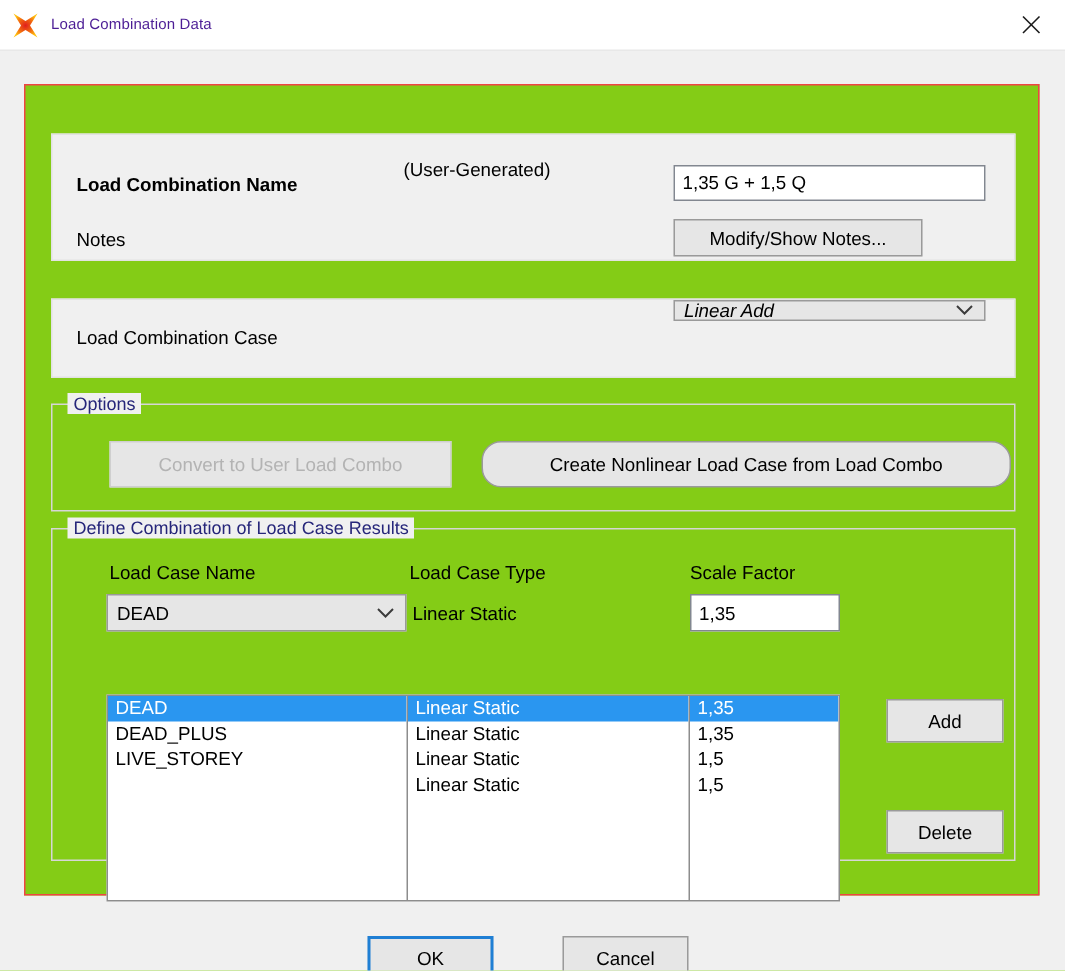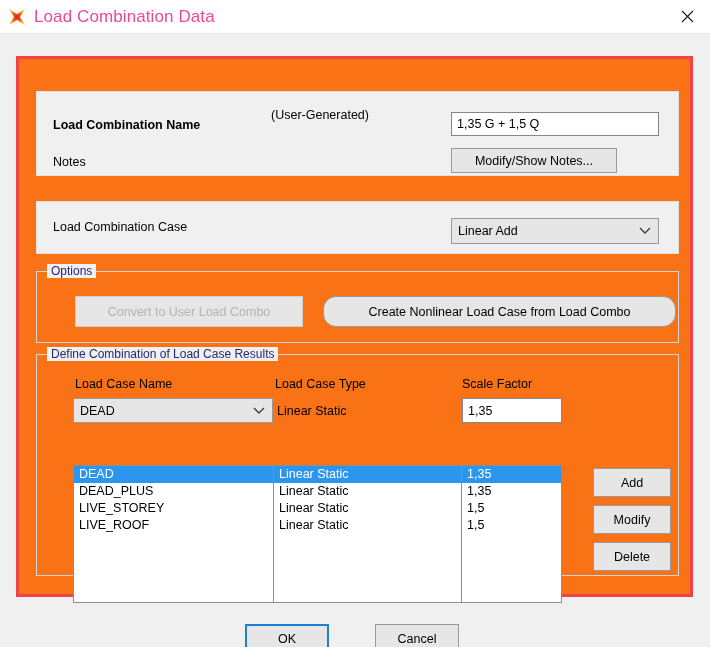--- a/index.html
+++ b/index.html
@@ -28,22 +28,22 @@
   .app-icon {
     width: 18px;
     height: 18px;
     margin-left: 8px;
     margin-right: 8px;
     position: relative;
     flex: none;
   }
   .app-icon svg { display: block; }
   .title-text {
-    font-size: 17px;
-    color: #ec4899;
+    font-size: 10px;
+    color: #4c1d95;
     letter-spacing: 0.1px;
   }
   .close-btn {
     position: absolute;
     right: 0;
     top: 0;
     width: 46px;
     height: 32px;
     display: flex;
     align-items: center;
@@ -59,22 +59,22 @@
     background: #f0f0f0;
   }
 
   
   .content-panel {
     position: absolute;
     left: 16px;
     top: 22px;
     width: 677px;
     height: 541px;
-    background: #f97316;
-    border: 3px solid #ef4444;
+    background: #84cc16;
+    border: 1px solid #ef4444;
     box-sizing: border-box;
   }
 
   
   .plain-frame {
     position: absolute;
     background: #f0f0f0;
     border: 1px solid #e2e2e2;
     box-sizing: border-box;
   }
@@ -251,21 +251,21 @@
 
       <div class="lbl" style="left:16px; top:63px;">Notes</div>
 
       <div class="btn" style="left:414px; top:56px; width:166px; height:25px;">Modify/Show Notes...</div>
     </div>
 
     <div class="plain-frame" style="left:17px; top:142px; width:643px; height:53px;">
 
       <div class="lbl" style="left:16px; top:18px;">Load Combination Case</div>
 
-      <div class="combo" style="left:414px; top:16px; width:208px; height:26px;">
+      <div class="combo" style="left:414px; top:0; width:208px; height:14px;font-style:italic;">
         <div class="combo-value">Linear Add</div>
         <div class="chev">
           <svg width="12" height="8" viewBox="0 0 12 8" xmlns="http://www.w3.org/2000/svg">
             <polyline points="1,1 6,6 11,1" fill="none" stroke="#3b3b3b" stroke-width="1.3"></polyline>
           </svg>
         </div>
       </div>
     </div>
 
     <div class="groupbox" style="left:17px; top:212px; width:643px; height:72px;text-decoration:underline;">
@@ -295,40 +295,38 @@
       <div class="static-cell" style="left:240px; top:43px; width:180px; height:25px;">Linear Static</div>
 
       <div class="textinput" style="left:425px; top:43px; width:100px; height:25px;">1,35</div>
 
       <div class="listbox" style="left:36px; top:110px; width:489px; height:138px;">
 
         <div class="list-col divider" style="left:0; width:199px;">
           <div class="list-row selected">DEAD</div>
           <div class="list-row">DEAD_PLUS</div>
           <div class="list-row">LIVE_STOREY</div>
-          <div class="list-row">LIVE_ROOF</div>
         </div>
 
         <div class="list-col divider" style="left:200px; width:187px;">
           <div class="list-row selected">Linear Static</div>
           <div class="list-row">Linear Static</div>
           <div class="list-row">Linear Static</div>
           <div class="list-row">Linear Static</div>
         </div>
 
         <div class="list-col" style="left:388px; width:99px;">
           <div class="list-row selected">1,35</div>
           <div class="list-row">1,35</div>
           <div class="list-row">1,5</div>
           <div class="list-row">1,5</div>
         </div>
       </div>
 
       <div class="btn" style="left:556px; top:113px; width:78px; height:29px;">Add</div>
-      <div class="btn" style="left:556px; top:150px; width:78px; height:29px;">Modify</div>
       <div class="btn" style="left:556px; top:187px; width:78px; height:29px;">Delete</div>
     </div>
 
   </div>
 
   <div class="btn default-focus" style="left:245px; top:590px; width:84px; height:29px;">OK</div>
 
   <div class="btn" style="left:375px; top:590px; width:84px; height:29px;">Cancel</div>
 
 </div>

